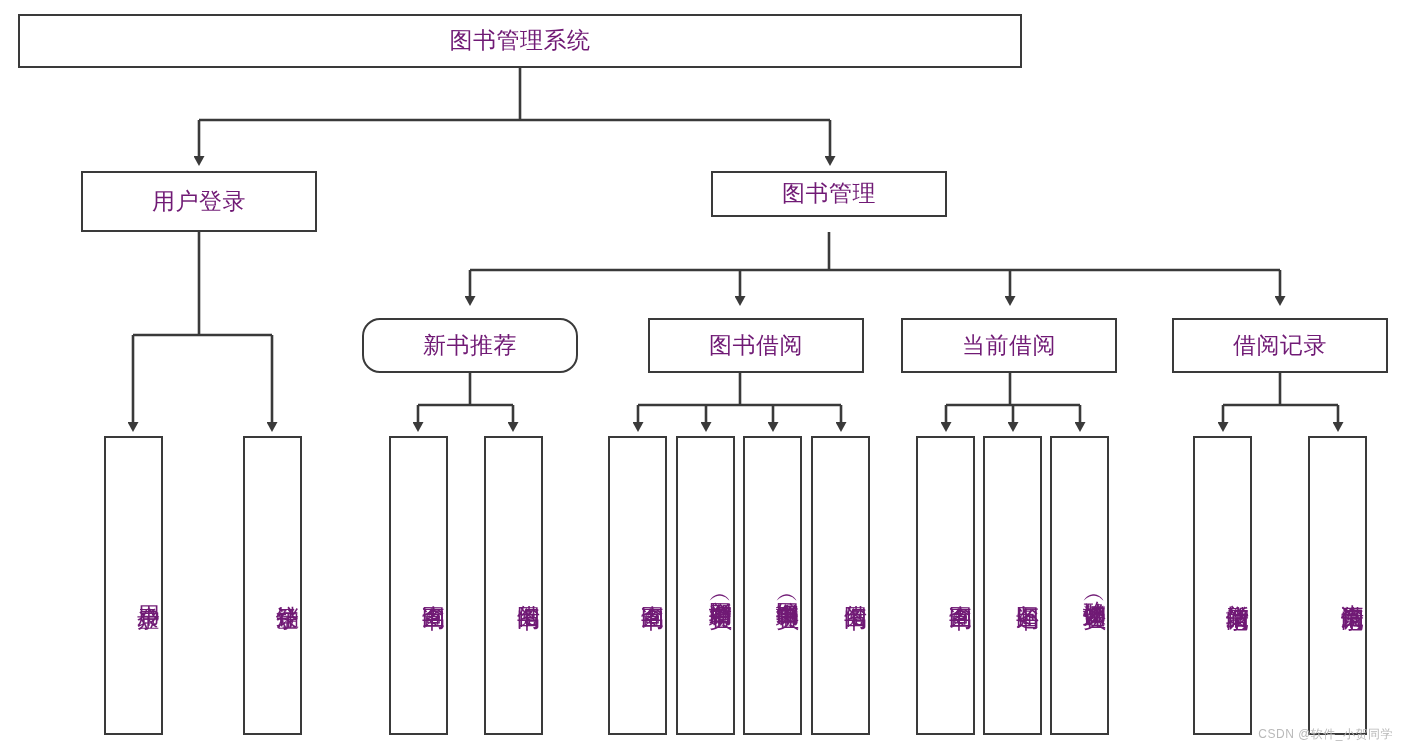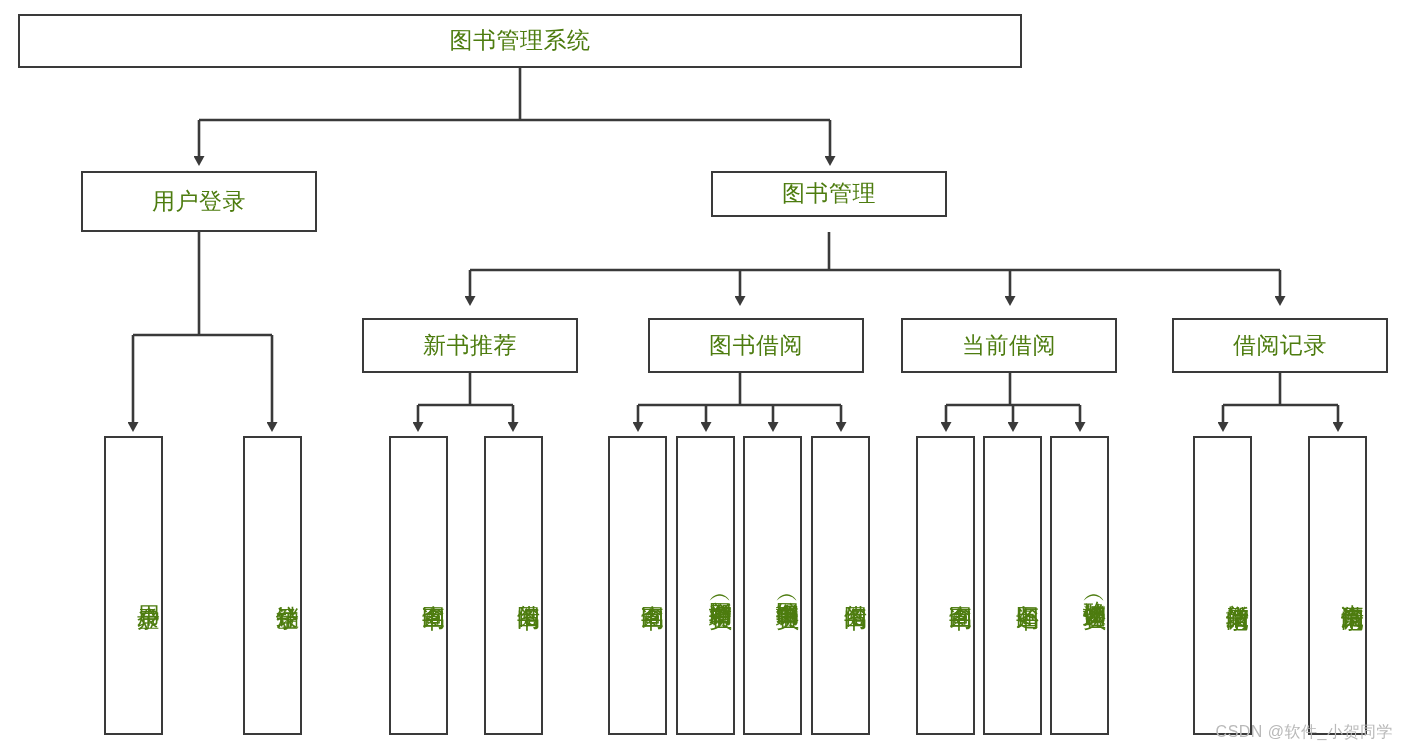--- a/index.html
+++ b/index.html
@@ -22,21 +22,21 @@
     left: 0;
     top: 0;
     width: 1405px;
     height: 747px;
   }
   .node {
     position: absolute;
     box-sizing: border-box;
     border: 2.5px solid #3a3a3a;
     background: #ffffff;
-    color: #4d7c0f;
+    color: #701a75;
     display: flex;
     align-items: center;
     justify-content: center;
     text-align: center;
     z-index: 2;
   }
   .node-h {
     font-size: 23px;
     letter-spacing: 0.5px;
     line-height: 1.2;
@@ -54,21 +54,21 @@
   .node-v.tall-text {
     padding-top: 4px;
   }
   .label {
     display: block;
   }
   #watermark {
     position: absolute;
     right: 12px;
     bottom: 4px;
-    font-size: 16px;
+    font-size: 12px;
     color: #b9b9b9;
     z-index: 5;
     white-space: nowrap;
     letter-spacing: 0.5px;
   }
 </style>
 </head>
 <body>
 
 <div id="canvas">
@@ -127,21 +127,21 @@
     <span class="label">图书管理系统</span>
   </div>
 
   <div class="node node-h" style="left:81px; top:171px; width:236px; height:61px;">
     <span class="label">用户登录</span>
   </div>
   <div class="node node-h" style="left:711px; top:171px; width:236px; height:46px;">
     <span class="label">图书管理</span>
   </div>
 
-  <div class="node node-h" style="left:362px; top:318px; width:216px; height:55px;">
+  <div class="node node-h" style="left:362px; top:318px; width:216px; height:55px;border-radius:18px;">
     <span class="label">新书推荐</span>
   </div>
   <div class="node node-h" style="left:632px; top:318px; width:216px; height:55px;margin-left:16px;">
     <span class="label">图书借阅</span>
   </div>
   <div class="node node-h" style="left:901px; top:318px; width:216px; height:55px;">
     <span class="label">当前借阅</span>
   </div>
   <div class="node node-h" style="left:1172px; top:318px; width:216px; height:55px;">
     <span class="label">借阅记录</span>

